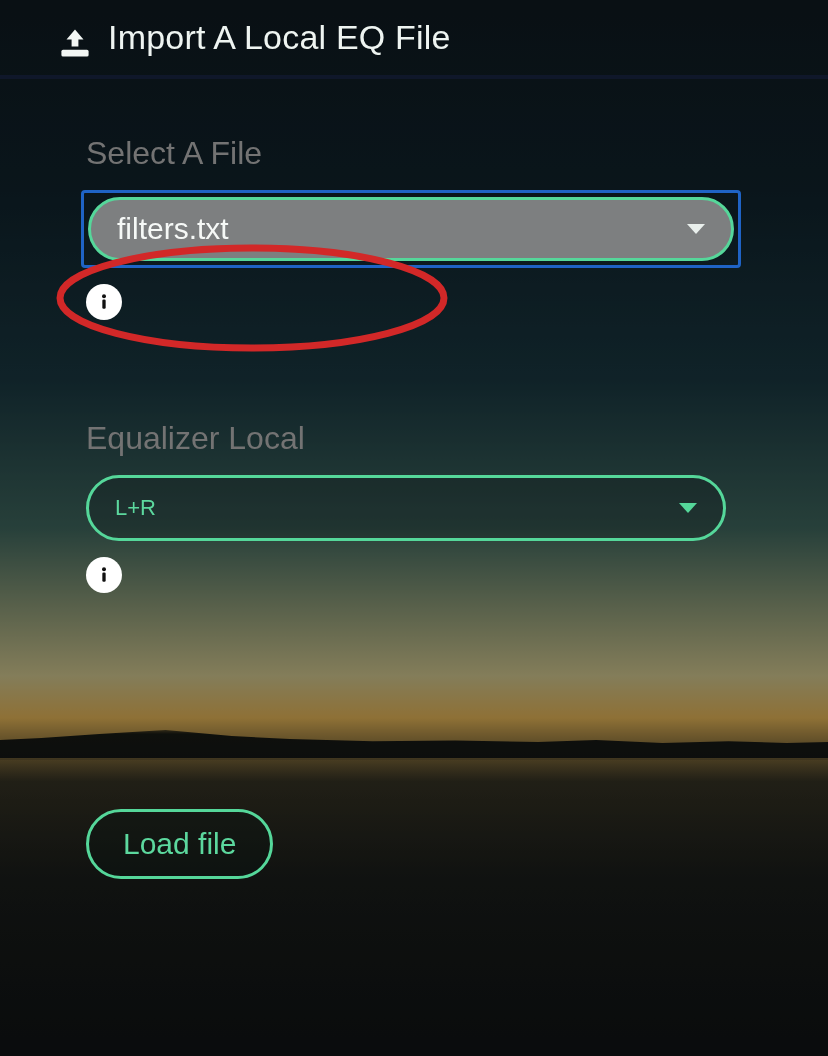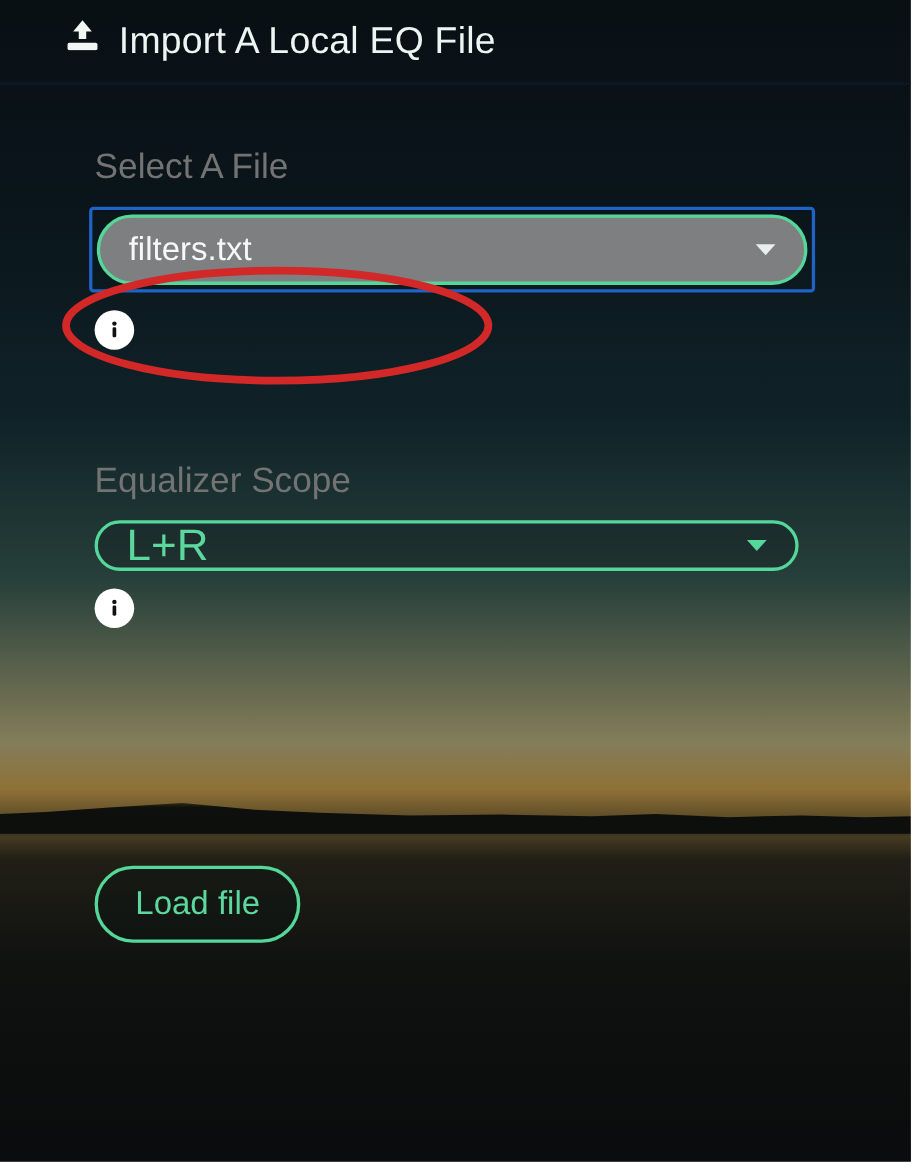--- a/index.html
+++ b/index.html
@@ -30,24 +30,24 @@
     background: linear-gradient(to bottom, rgba(210,160,70,0.15) 0%, rgba(20,20,16,0.6) 40%, rgba(10,10,10,0.9) 100%);
     pointer-events: none;
   }
   .panel {
     position: absolute;
     left: 0; top: 0; width: 828px; height: 1056px;
     background: rgba(10,15,18,0.40);
     padding: 0;
   }
   .header {
-    display: flex; align-items: flex-start;
+    display: flex; align-items: flex-end;
     padding: 18px 30px 18px 58px;
     gap: 16px;
-    border-bottom: 2px solid #0f172a;
+    border-bottom: 4px solid #0f172a;
   }
   .header-title {
     font-size: 34px; font-weight: 400; color: #eef4f1; letter-spacing: 0.2px;
   }
   .upload-icon { width: 34px; height: 28px; fill: #f2f6f4; flex: 0 0 auto; }
 
   .content { padding: 30px 58px 0 58px; position: relative; }
   .field { margin-top: 26px; margin-bottom: 10px; position: relative; }
   .label { font-size: 32px; font-weight: 400; color: #737373; margin-bottom: 18px; margin-left: 28px; }
 
@@ -91,25 +91,25 @@
   }
   .info-badge svg { width: 20px; height: 20px; fill: #111; }
 
   .scope-select {
     margin-left: 28px;
     width: 640px;
     display: flex; align-items: center; justify-content: space-between;
     background: rgba(10,15,18,0.25);
     border: 3px solid #55d79a;
     border-radius: 36px;
-    height: 46px;
+    height: 66px;
     padding: 0 26px;
     cursor: pointer;
     color: #5cd89e;
-    font-size: 40px;
+    font-size: 22px;
   }
   .caret-green { width: 0; height: 0; border-left: 9px solid transparent; border-right: 9px solid transparent; border-top: 10px solid #55d79a; }
 
   .toggle {
     margin-left: 28px;
     width: 182px; height: 70px;
     border: 3px solid #55d79a;
     border-radius: 36px;
     background: rgba(10,20,16,0.4);
     position: relative;
@@ -175,21 +175,21 @@
       </div>
     </div>
 
     <svg class="annot-ellipse" viewBox="0 0 400 112">
       <ellipse cx="200" cy="56" rx="192" ry="50" fill="none" stroke="#d22828" stroke-width="7"></ellipse>
     </svg>
 
     <div class="spacer1"></div>
 
     <div class="field">
-      <div class="label">Equalizer Scope</div>
+      <div class="label">Equalizer Local</div>
       <div class="scope-select">
         <span>L+R</span>
         <span class="caret-green"></span>
       </div>
       <div class="info-badge">
         <svg viewBox="0 0 24 24">
             <circle cx="12" cy="5" r="2.4"></circle>
             <rect x="10" y="9" width="4" height="11" rx="1.5"></rect>
           </svg>
       </div>

